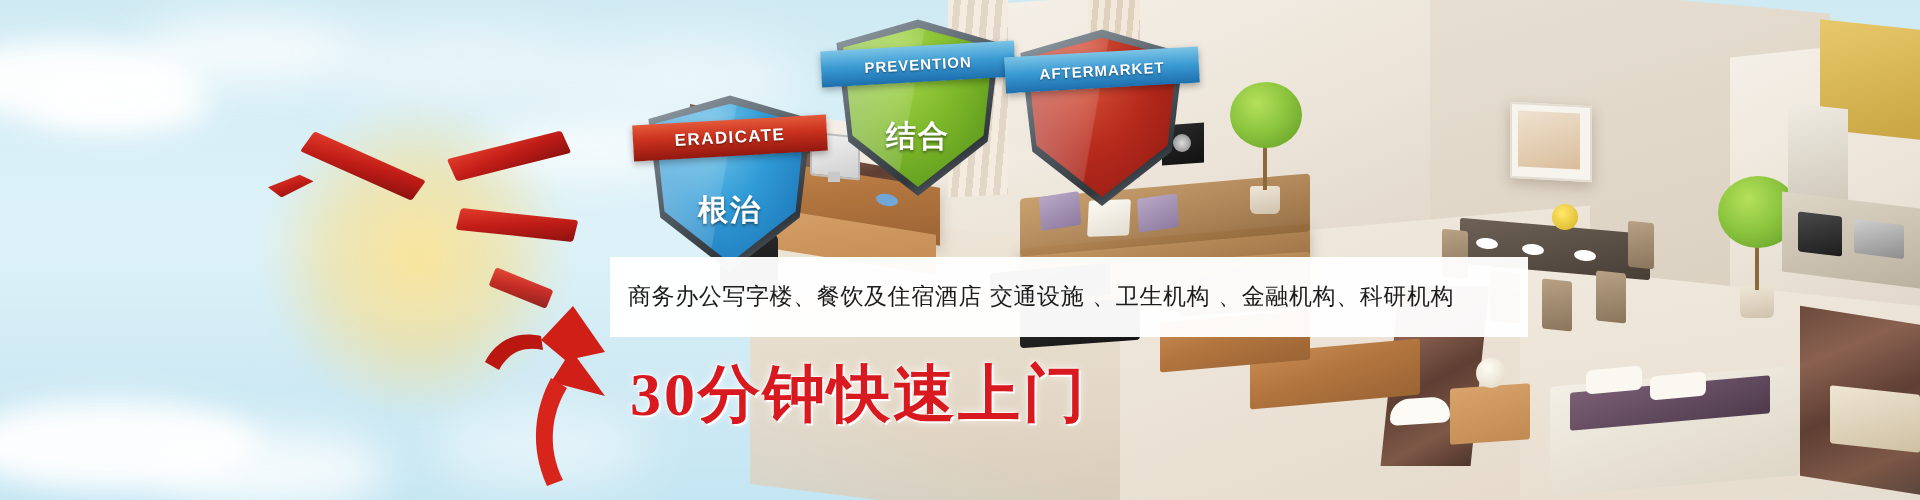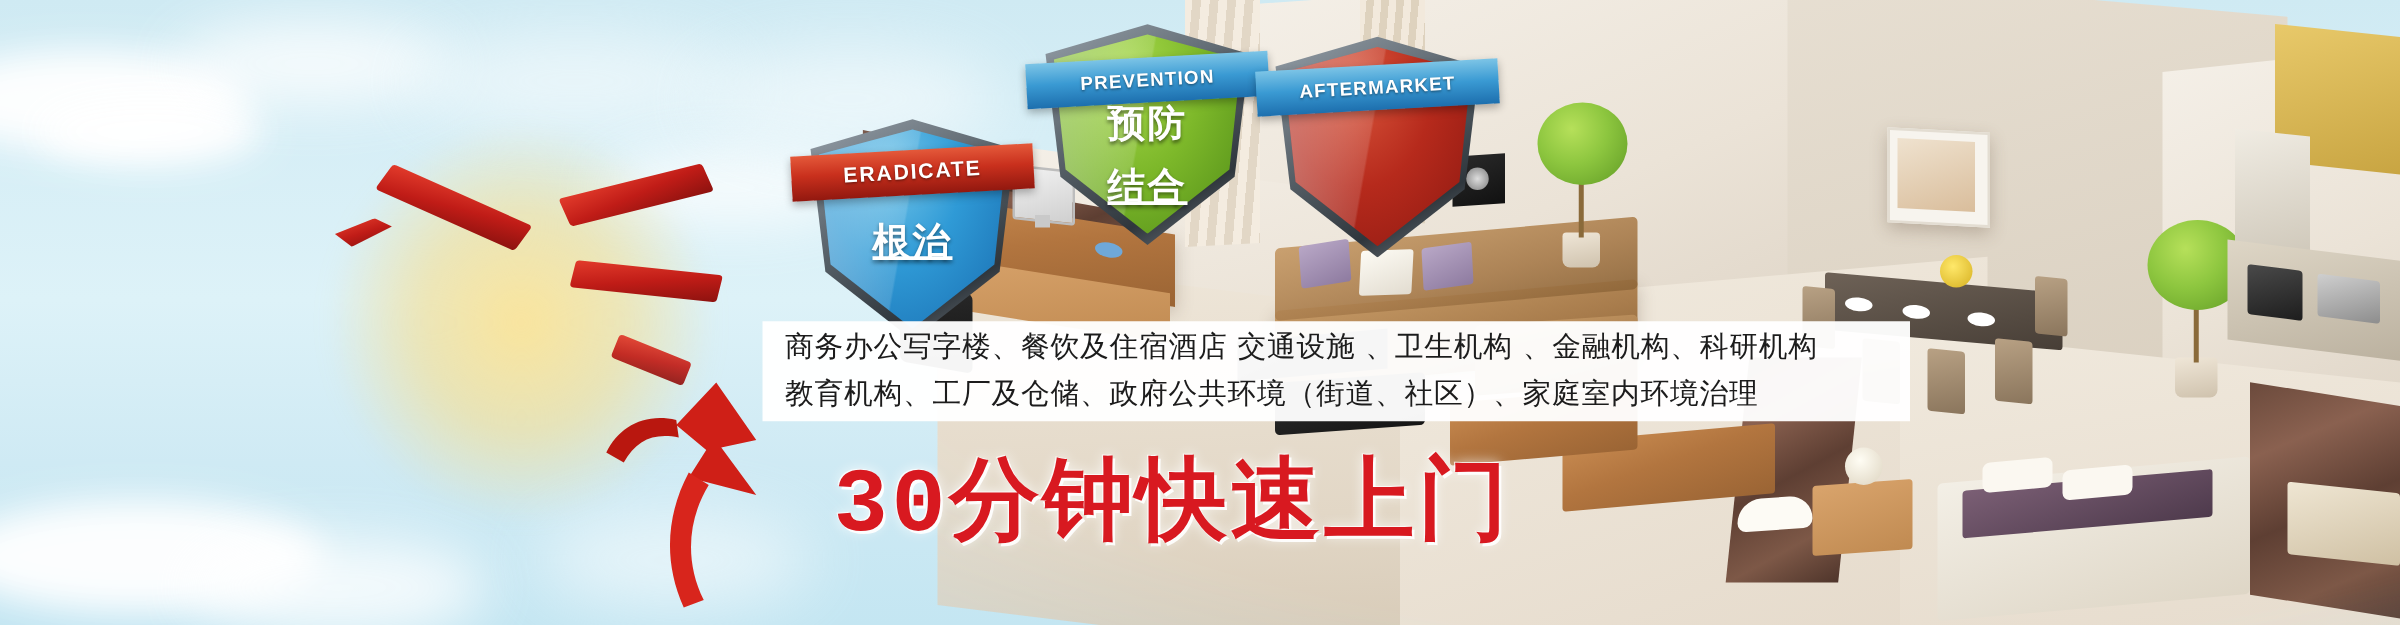--- a/index.html
+++ b/index.html
@@ -117,24 +117,24 @@
     padding:0 18px;box-sizing:border-box;
   }
   .panel p{
     margin:0;font-size:23px;line-height:1.62;color:#1c1c1c;
     letter-spacing:.6px;white-space:nowrap;
     font-family:"DejaVu Sans","Liberation Sans",sans-serif;
   }
 
   
   .headline{
-    position:absolute;left:667px;top:352px;
-    font-size:72px;font-weight:700;letter-spacing:3px;
+    position:absolute;left:630px;top:352px;
+    font-size:62px;font-weight:700;letter-spacing:3px;
     color:#d81920;white-space:nowrap;
-    font-family:Liberation Mono, monospace;
+    font-family:Liberation Serif, serif;
     text-shadow:2px 2px 0 rgba(255,255,255,.9),-1px -1px 0 rgba(255,255,255,.75),0 0 10px rgba(255,255,255,.85);
   }
 
   
   .arrow-ribbon{position:absolute;left:455px;top:300px;width:220px;height:200px;}
 </style>
 </head>
 <body>
 
 <div class="banner">
@@ -255,43 +255,41 @@
     <path d="M86 36 C60 30, 40 42, 30 62 L44 70 C54 52, 68 46, 88 50 Z" fill="#b9170f"></path>
   </svg>
 
   <div class="shield sh-blue" style="left:645px;top:90px;">
     <div class="rim"></div>
     <div class="inner"></div>
     <div class="gloss"></div>
     <div class="band red" style="top:30px;">
       <span>ERADICATE</span>
     </div>
-    <div class="cn" style="top:88px;text-decoration:underline;">根治</div>
+    <div class="cn" style="top:104px;">根治</div>
   </div>
 
   <div class="shield sh-green" style="left:833px;top:14px;">
     <div class="rim"></div>
     <div class="inner"></div>
     <div class="gloss"></div>
     <div class="band blue small" style="top:32px;">
       <span>PREVENTION</span>
     </div>
-    <div class="cn" style="top:70px;">预防</div>
-    <div class="cn" style="top:120px;text-decoration:underline;">结合</div>
+    <div class="cn" style="top:106px;">结合</div>
   </div>
 
   <div class="shield sh-red" style="left:1017px;top:24px;">
     <div class="rim"></div>
     <div class="inner"></div>
     <div class="gloss"></div>
     <div class="band blue small" style="top:28px;">
       <span>AFTERMARKET</span>
     </div>
   </div>
 
   <div class="panel">
     <p>商务办公写字楼、餐饮及住宿酒店 交通设施 、卫生机构 、金融机构、科研机构</p>
-    <p>教育机构、工厂及仓储、政府公共环境（街道、社区）、家庭室内环境治理</p>
   </div>
 
   <div class="headline">30分钟快速上门</div>
 
 </div>
 
 </body></html>

